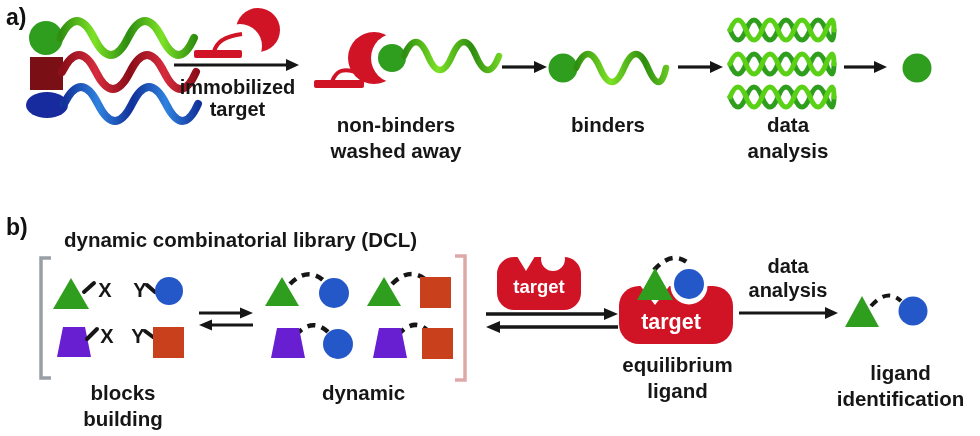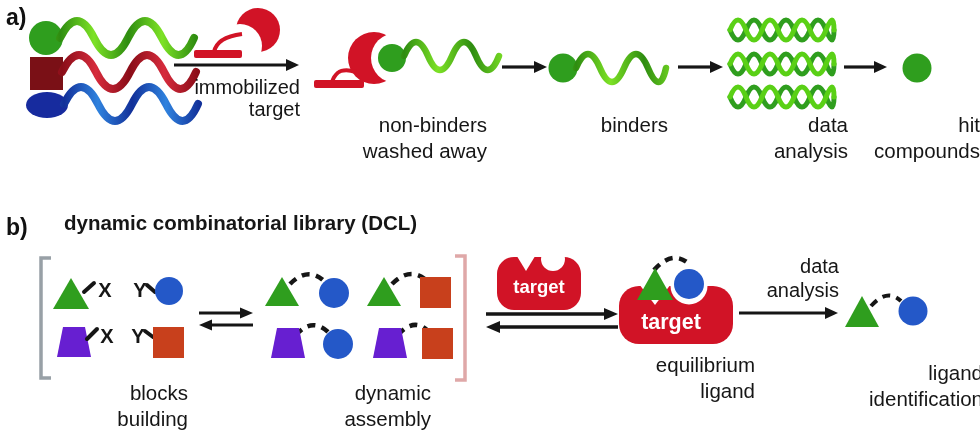--- a/index.html
+++ b/index.html
@@ -3,21 +3,21 @@
 <meta charset="utf-8">
 <style>
   html,body{margin:0;padding:0;background:#fff;}
   .canvas{
     position:relative;width:980px;height:436px;background:#ffffff;
     font-family:"Liberation Sans","DejaVu Sans",sans-serif;
     color:#161616;overflow:hidden;
   }
   .abs{position:absolute;}
   .tag{font-size:23px;font-weight:700;color:#111;}
-  .cap{font-size:20.5px;font-weight:400;line-height:26px;text-align:right;color:#161616;white-space:nowrap;}
+  .cap{font-size:20.5px;font-weight:700;line-height:26px;text-align:center;color:#161616;white-space:nowrap;}
   .title-b{font-size:20.5px;font-weight:700;color:#161616;white-space:nowrap;}
   svg{display:block;overflow:visible;}
   svg text{font-family:"Liberation Sans","DejaVu Sans",sans-serif;font-weight:700;}
 </style>
 </head>
 <body>
 
 <div class="canvas">
 
   <svg class="abs" style="left:0;top:0;width:0;height:0">
@@ -72,21 +72,21 @@
   <svg class="abs" style="left:312px;top:26px" width="190" height="68" viewBox="0 0 190 68">
     <circle cx="62" cy="32" r="26" fill="#d11326"></circle>
     <circle cx="84" cy="32" r="25" fill="#ffffff"></circle>
     <path d="M20,56 C24,44 32,42 44,46" fill="none" stroke="#d11326" stroke-width="4"></path>
     <rect x="2" y="54" width="50" height="8" rx="2" fill="#d11326"></rect>
     <circle cx="80" cy="32" r="14" fill="#2f9e1e"></circle>
     <g transform="translate(92,14)">
       <path d="M0,16 Q12,-12 24,16 T48,16 T72,16 T95,16" fill="none" stroke="url(#gradG)" stroke-width="6.5" stroke-linecap="round"></path>
     </g>
   </svg>
-  <div class="abs cap" style="left:335px;top:112px;width:152px">
+  <div class="abs cap" style="left:320px;top:112px;width:152px">
     <div>non-binders</div>
     <div>washed away</div>
   </div>
 
   <svg class="abs" style="left:500px;top:60px" width="48" height="14" viewBox="0 0 48 14">
     <line x1="2" y1="7" x2="34" y2="7" stroke="#161616" stroke-width="3.2"></line>
     <polygon points="34,1 47,7 34,13" fill="#161616"></polygon>
   </svg>
 
   <svg class="abs" style="left:546px;top:44px" width="122" height="46" viewBox="0 0 122 46">
@@ -123,27 +123,23 @@
     <div>analysis</div>
   </div>
 
   <svg class="abs" style="left:842px;top:60px" width="46" height="14" viewBox="0 0 46 14">
     <line x1="2" y1="7" x2="32" y2="7" stroke="#161616" stroke-width="3.2"></line>
     <polygon points="32,1 45,7 32,13" fill="#161616"></polygon>
   </svg>
   <svg class="abs" style="left:901px;top:52px" width="34" height="34" viewBox="0 0 34 34">
     <circle cx="16" cy="16" r="14.5" fill="#2f9e1e"></circle>
   </svg>
-  <div class="abs cap" style="left:850px;top:112px;width:130px">
-    <div>hit</div>
-    <div>compounds</div>
-  </div>
 
   <div class="abs tag" style="left:6px;top:214px">b)</div>
-  <div class="abs title-b" style="left:64px;top:211px">dynamic combinatorial library (DCL)</div>
+  <div class="abs title-b" style="left:64px;top:228px">dynamic combinatorial library (DCL)</div>
 
   <svg class="abs" style="left:34px;top:256px" width="20" height="124" viewBox="0 0 20 124">
     <path d="M17,2 H7 V122 H17" fill="none" stroke="#98a0a6" stroke-width="3.5"></path>
   </svg>
 
   <svg class="abs" style="left:50px;top:264px" width="140" height="106" viewBox="0 0 140 106">
     <polygon points="21,14 39,45 3,45" fill="#2f9e1e"></polygon>
     <line x1="34" y1="28" x2="44" y2="19" stroke="#161616" stroke-width="4" stroke-linecap="round"></line>
     <text x="55" y="33" font-size="20" fill="#161616" text-anchor="middle">X</text>
     <text x="90" y="33" font-size="20" fill="#161616" text-anchor="middle">Y</text>
@@ -177,21 +173,20 @@
     <circle cx="72" cy="29" r="15" fill="#2458c8"></circle>
     <polygon points="122,13 139,42 105,42" fill="#2f9e1e"></polygon>
     <rect x="158" y="13" width="31" height="31" fill="#c8401c"></rect>
     <polygon points="15,64 37,64 43,94 9,94" fill="#671fd1"></polygon>
     <circle cx="76" cy="80" r="15" fill="#2458c8"></circle>
     <polygon points="117,64 139,64 145,94 111,94" fill="#671fd1"></polygon>
     <rect x="160" y="64" width="31" height="31" fill="#c8401c"></rect>
   </svg>
   <div class="abs cap" style="left:296px;top:380px;width:135px">
     <div>dynamic</div>
-    <div>assembly</div>
   </div>
 
   <svg class="abs" style="left:452px;top:254px" width="20" height="128" viewBox="0 0 20 128">
     <path d="M3,2 H13 V126 H3" fill="none" stroke="#dfa8a8" stroke-width="3.5"></path>
   </svg>
 
   <svg class="abs" style="left:494px;top:249px" width="90" height="64" viewBox="0 0 90 64">
     <rect x="3" y="8" width="84" height="53" rx="17" fill="#d11326"></rect>
     <polygon points="21,4 43,4 32,22" fill="#ffffff"></polygon>
     <circle cx="59" cy="10" r="12" fill="#ffffff"></circle>

